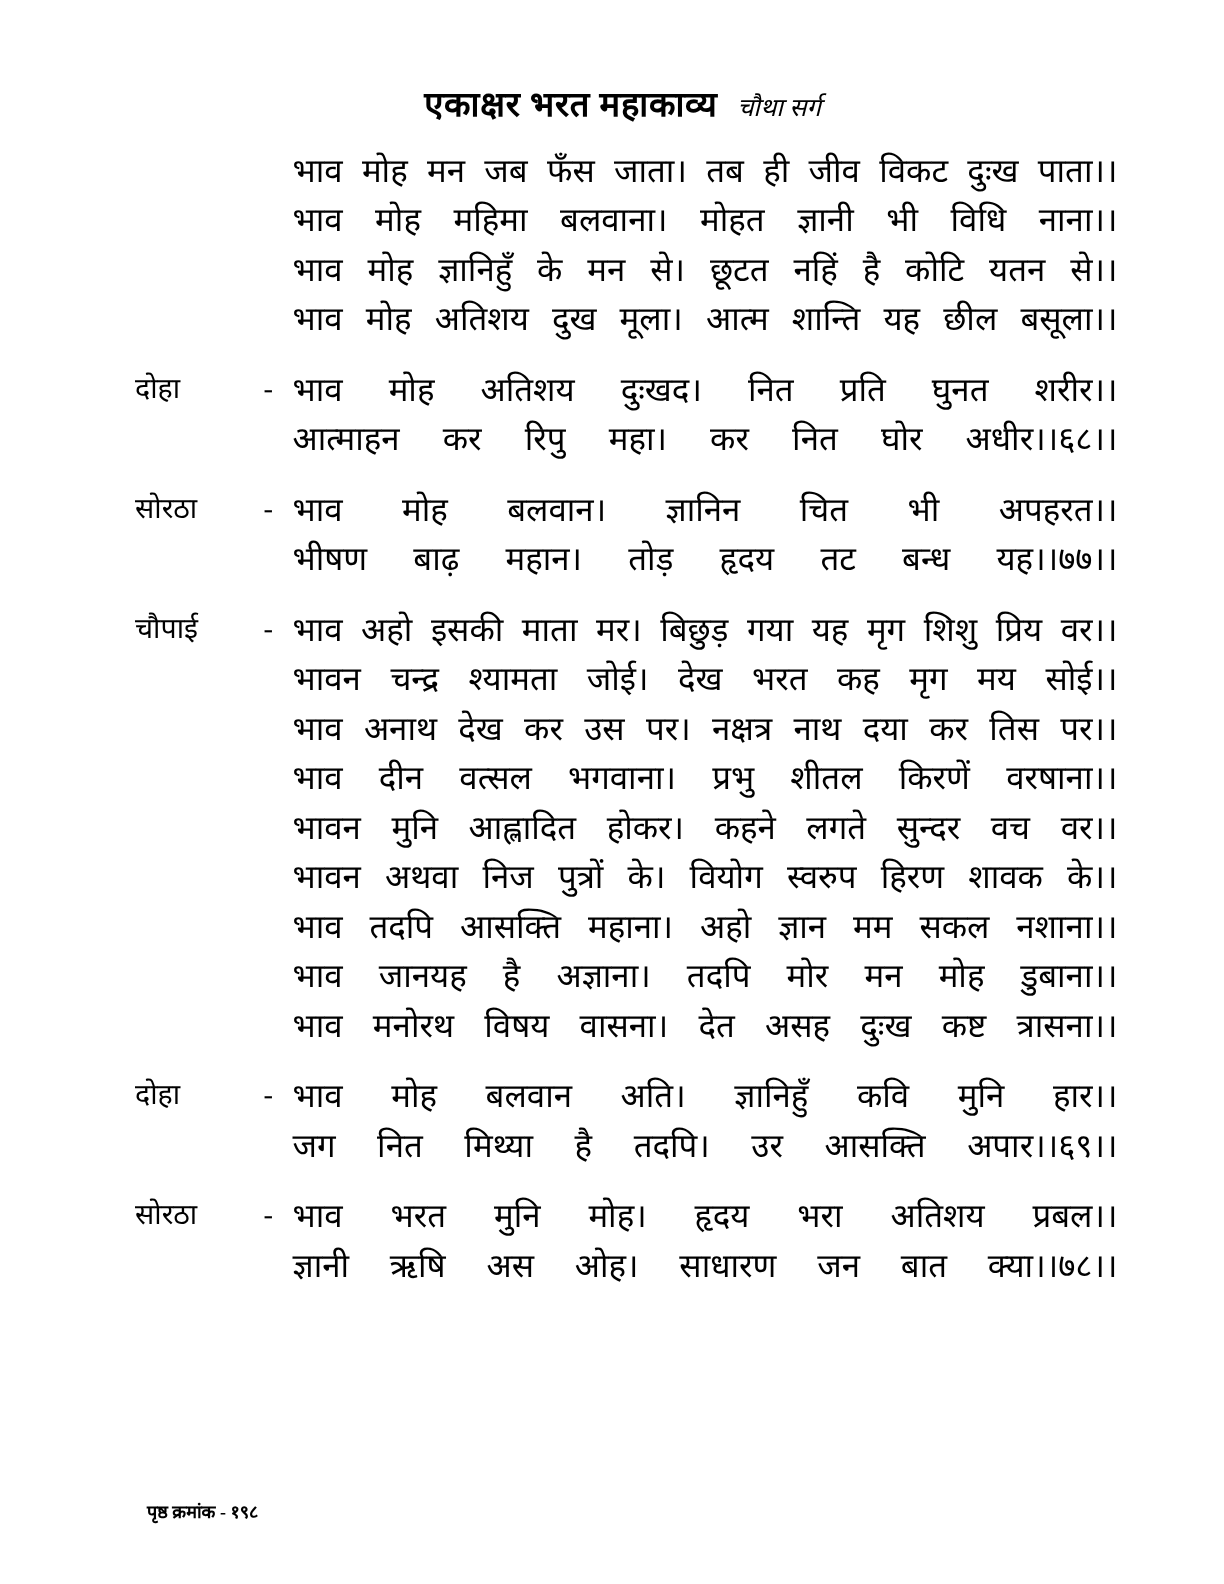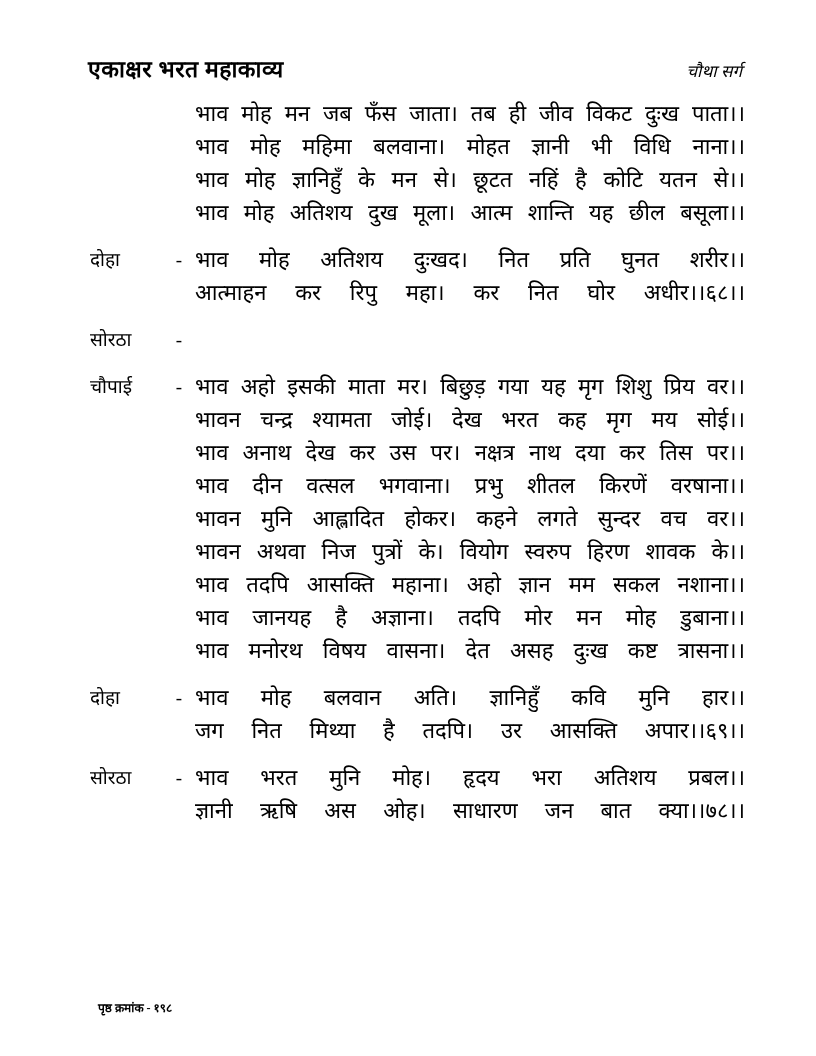--- a/index.html
+++ b/index.html
@@ -13,21 +13,21 @@
     color: #000000;
     font-family: "Liberation Serif", "DejaVu Serif", "DejaVu Sans", serif;
     overflow: hidden;
   }
   .header {
     position: absolute;
     top: 52px;
     left: 88px;
     right: 74px;
     display: flex;
-    justify-content: space-between;
+    justify-content: center;
     align-items: baseline;
     gap: 13px;
   }
   .doc-title {
     font-size: 23px;
     font-weight: bold;
     letter-spacing: 0.5px;
   }
   .chapter {
     font-size: 17px;
@@ -105,20 +105,24 @@
         <div class="verse-line">भाव मोह अतिशय दुःखद। नित प्रति घुनत शरीर।।</div>
         <div class="verse-line">आत्माहन कर रिपु महा। कर नित घोर अधीर।।६८।।</div>
       </div>
     </div>
 
     <div class="block">
       <div class="label-col">
         <span>सोरठा</span>
         <span>-</span>
       </div>
+      <div class="lines-col">
+        <div class="verse-line">भाव मोह बलवान। ज्ञानिन चित भी अपहरत।।</div>
+        <div class="verse-line">भीषण बाढ़ महान। तोड़ हृदय तट बन्ध यह।।७७।।</div>
+      </div>
     </div>
 
     <div class="block">
       <div class="label-col">
         <span>चौपाई</span>
         <span>-</span>
       </div>
       <div class="lines-col">
         <div class="verse-line">भाव अहो इसकी माता मर। बिछुड़ गया यह मृग शिशु प्रिय वर।।</div>
         <div class="verse-line">भावन चन्द्र श्यामता जोई। देख भरत कह मृग मय सोई।।</div>

